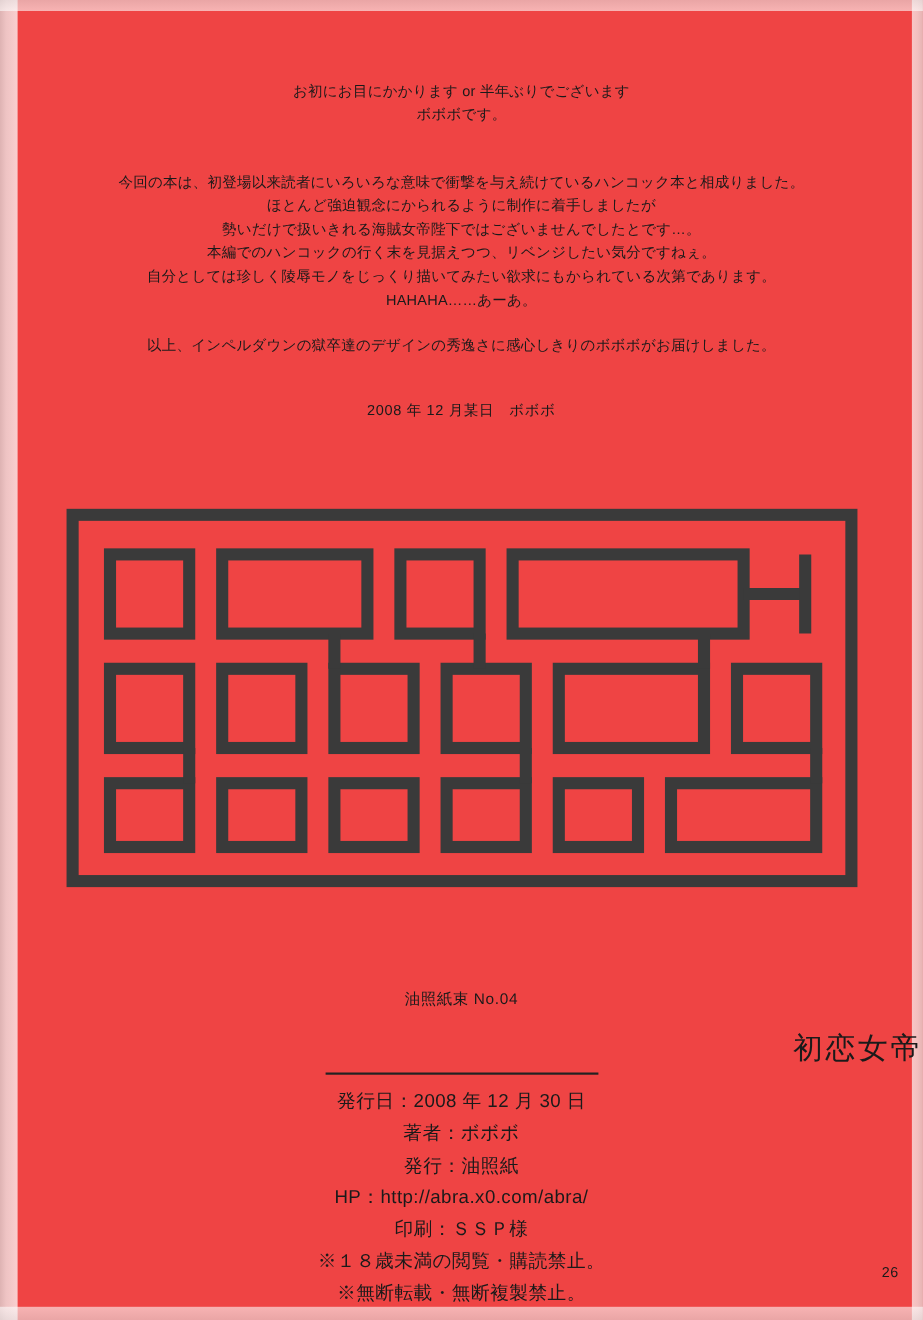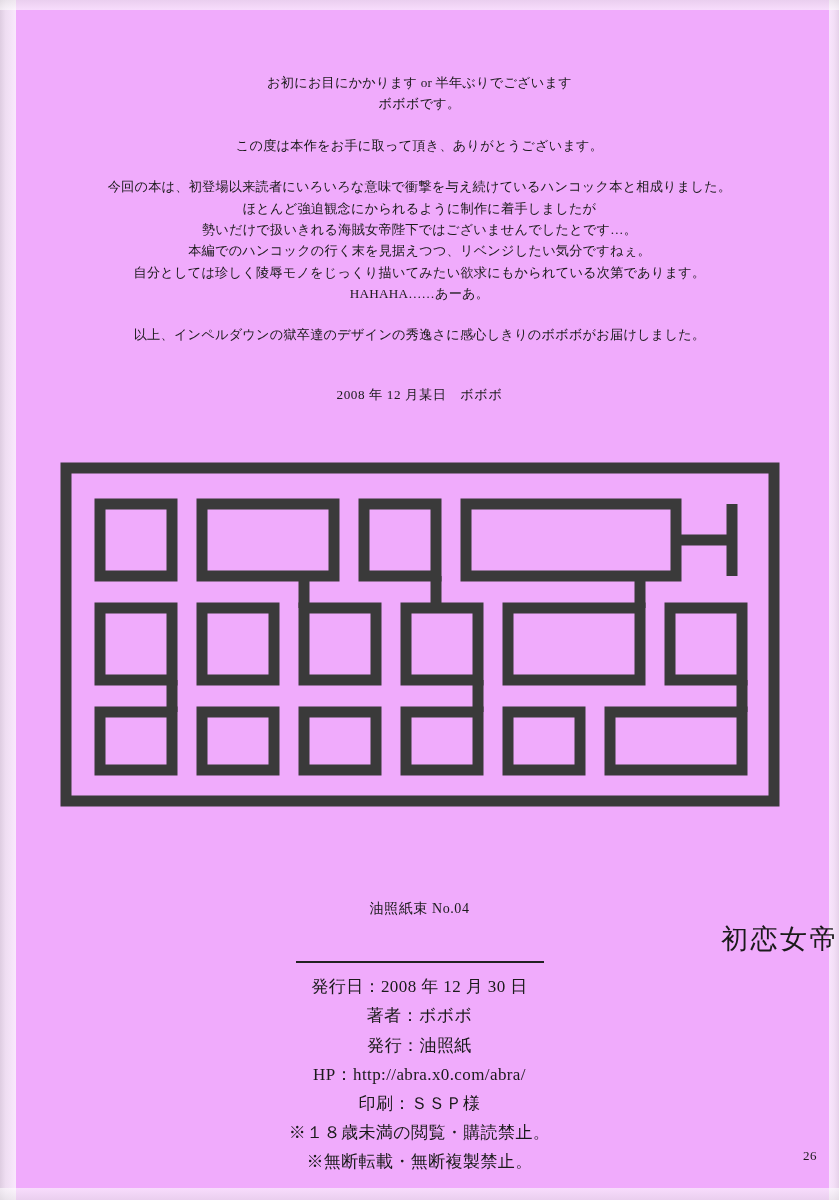--- a/index.html
+++ b/index.html
@@ -13,22 +13,21 @@
     position: relative;
     font-family: "Liberation Sans", sans-serif;
     color: #1a1a1a;
     overflow: hidden;
   }
 
   
   .page {
     position: absolute;
     inset: 0;
-    background: #f0abfc;
-    font-family: Liberation Serif, serif;
+    background: #ef4444;
   }
   .edge-left {
     position: absolute;
     left: 0; top: 0; bottom: 0; width: 16px;
     background: linear-gradient(to right, #d8d8d8 0%, #eeeeee 35%, #fdfdfd 100%);
     opacity: .75;
   }
   .edge-right {
     position: absolute;
     right: 0; top: 0; bottom: 0; width: 10px;
@@ -85,21 +84,21 @@
   .colophon {
     position: absolute;
     left: 0;
     right: 0;
     top: 900px;
     text-align: center;
   }
   .series-line {
     font-size: 14px;
     letter-spacing: .6px;
-    margin-bottom: 6px;
+    margin-bottom: 20px;
   }
   .doujin-title {
     font-size: 27px;
     letter-spacing: 2.5px;
     font-weight: 500;
     margin: 0 0 6px 0;
     line-height: 1.15;
     text-align: right;
   }
   .rule {
@@ -131,21 +130,20 @@
 <div class="page">
   <div class="edge-left"></div>
   <div class="edge-right"></div>
   <div class="edge-top"></div>
   <div class="edge-bottom"></div>
 
   <div class="afterword">
     <p>お初にお目にかかります or 半年ぶりでございます</p>
     <p>ボボボです。</p>
     <div class="gap-md"></div>
-    <p>この度は本作をお手に取って頂き、ありがとうございます。</p>
     <div class="gap-md"></div>
     <p>今回の本は、初登場以来読者にいろいろな意味で衝撃を与え続けているハンコック本と相成りました。</p>
     <p>ほとんど強迫観念にかられるように制作に着手しましたが</p>
     <p>勢いだけで扱いきれる海賊女帝陛下ではございませんでしたとです…。</p>
     <p>本編でのハンコックの行く末を見据えつつ、リベンジしたい気分ですねぇ。</p>
     <p>自分としては珍しく陵辱モノをじっくり描いてみたい欲求にもかられている次第であります。</p>
     <p>HAHAHA……あーあ。</p>
     <div class="gap-md"></div>
     <p>以上、インペルダウンの獄卒達のデザインの秀逸さに感心しきりのボボボがお届けしました。</p>
     <div class="gap-sm"></div>

